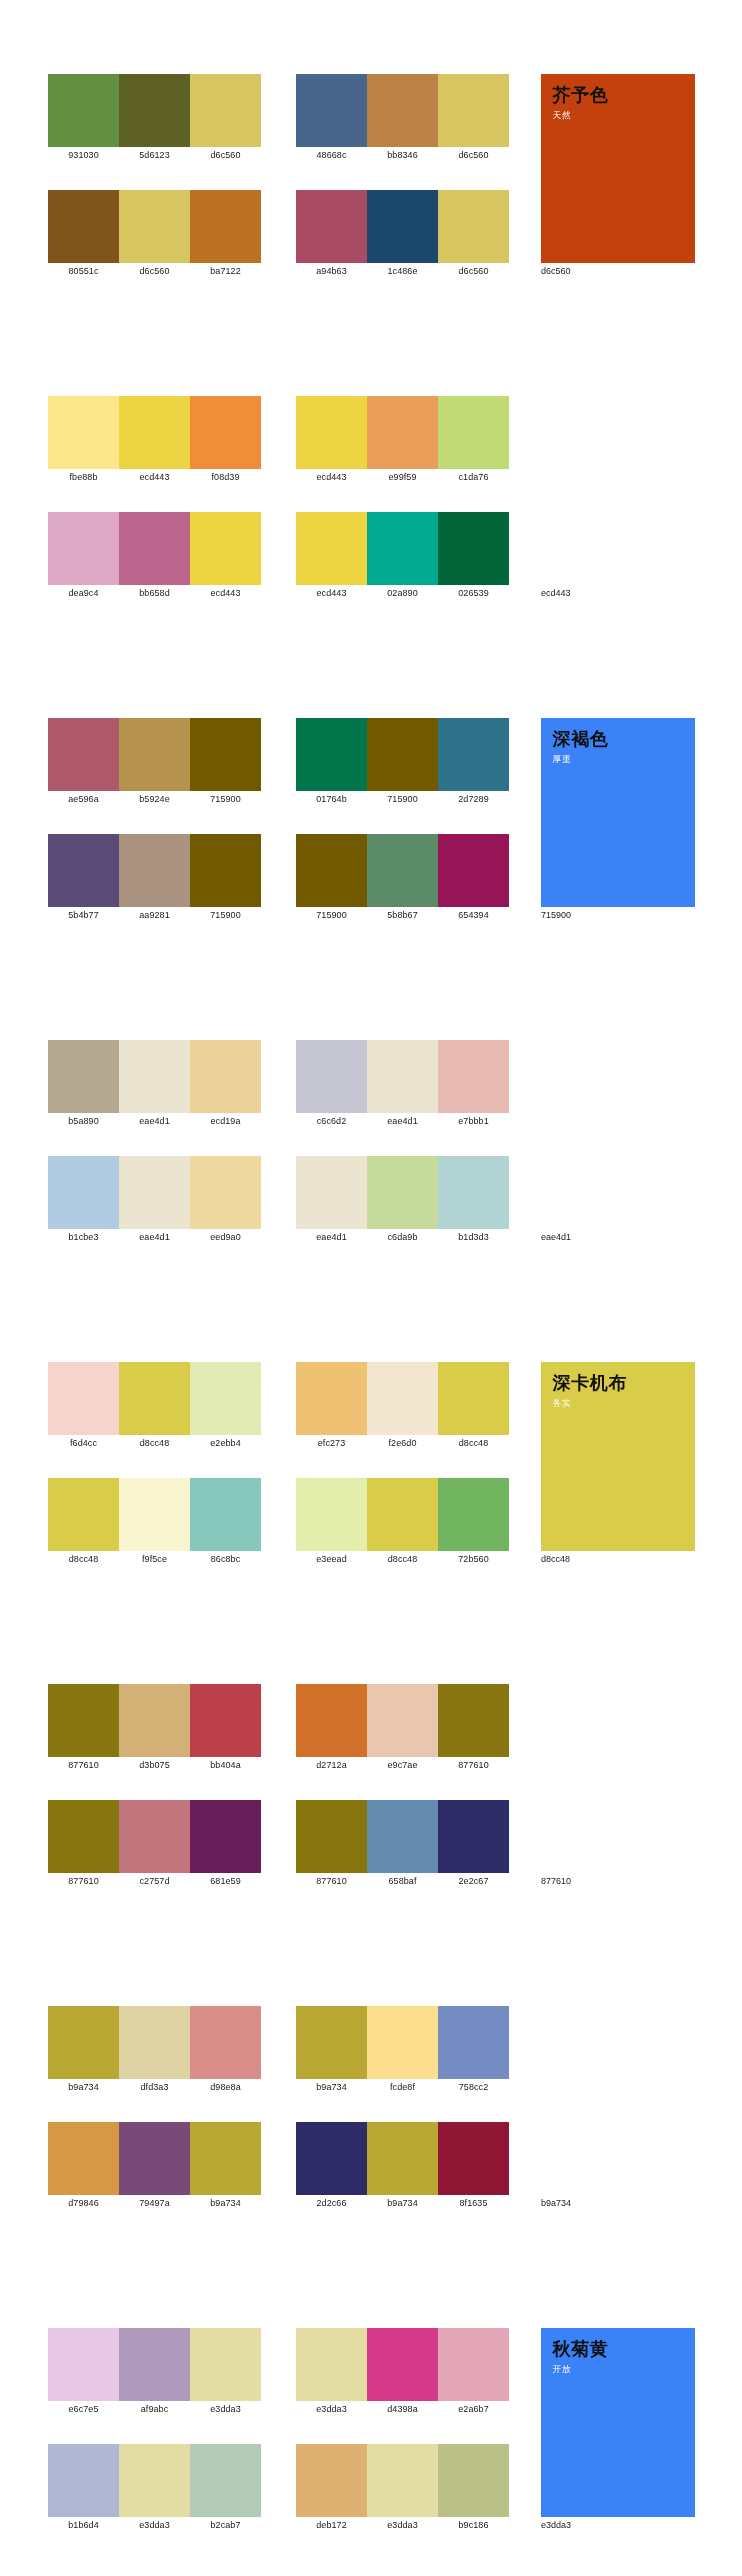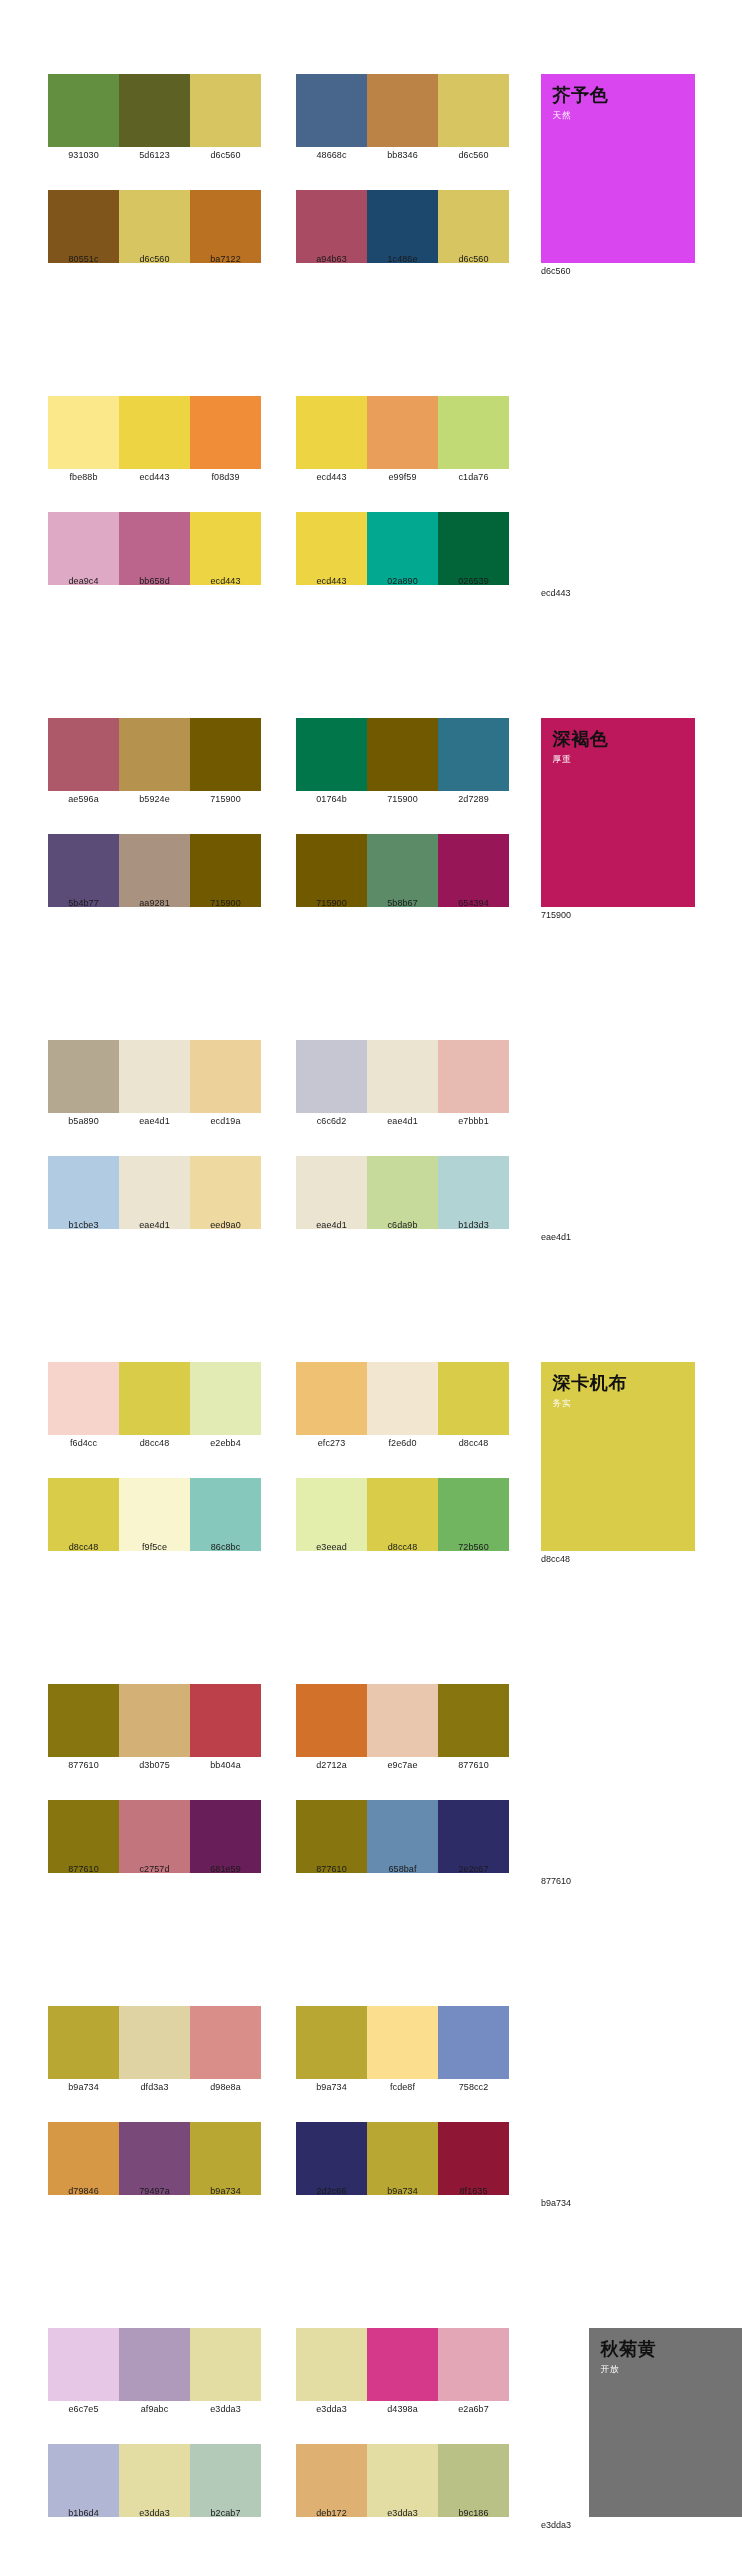--- a/index.html
+++ b/index.html
@@ -48,21 +48,21 @@
   }
 
   .label-row {
     position: absolute;
     left: 0;
     width: 212px;
     height: 14px;
     display: flex;
   }
   .label-row.row1 { top: 74px; }
-  .label-row.row2 { top: 178px; align-items: flex-end; }
+  .label-row.row2 { top: 190px; align-items: flex-end; }
 
   .swatch-label {
     width: 71px;
     flex: 0 0 71px;
     text-align: center;
     font-size: 9px;
     line-height: 14px;
     color: #1a1a1a;
     letter-spacing: 0.1px;
     white-space: nowrap;
@@ -148,21 +148,21 @@
           <div class="swatch" style="background-color: rgb(169, 75, 99);"></div>
           <div class="swatch" style="background-color: rgb(28, 72, 110);"></div>
           <div class="swatch" style="background-color: rgb(214, 197, 96);"></div>
         </div>
         <div class="label-row row2">
           <div class="swatch-label">a94b63</div>
           <div class="swatch-label">1c486e</div>
           <div class="swatch-label">d6c560</div>
         </div>
       </div>
-      <div class="hero" style="background-color: #d946ef;">
+      <div class="hero" style="background-color: #c2410c;">
         <div class="hero-title">芥予色</div>
         <div class="hero-sub">天然</div>
       </div>
       <div class="hero-label">d6c560</div>
     </div>
     <div class="section" style="position: absolute; left: 0px; top: 396px;">
       <div class="group left">
         <div class="swatch-row row1">
           <div class="swatch" style="background-color: rgb(251, 232, 139);"></div>
           <div class="swatch" style="background-color: rgb(236, 212, 67);"></div>
@@ -246,21 +246,21 @@
           <div class="swatch" style="background-color: rgb(113, 89, 0);"></div>
           <div class="swatch" style="background-color: rgb(91, 139, 103);"></div>
           <div class="swatch" style="background-color: rgb(151, 22, 88);"></div>
         </div>
         <div class="label-row row2">
           <div class="swatch-label">715900</div>
           <div class="swatch-label">5b8b67</div>
           <div class="swatch-label">654394</div>
         </div>
       </div>
-      <div class="hero" style="background-color: #be185d;">
+      <div class="hero" style="background-color: #3b82f6;">
         <div class="hero-title">深褐色</div>
         <div class="hero-sub">厚重</div>
       </div>
       <div class="hero-label">715900</div>
     </div>
     <div class="section" style="position: absolute; left: 0px; top: 1040px;">
       <div class="group left">
         <div class="swatch-row row1">
           <div class="swatch" style="background-color: rgb(181, 168, 144);"></div>
           <div class="swatch" style="background-color: rgb(234, 228, 209);"></div>
@@ -489,20 +489,20 @@
           <div class="swatch" style="background-color: rgb(222, 177, 114);"></div>
           <div class="swatch" style="background-color: rgb(227, 221, 163);"></div>
           <div class="swatch" style="background-color: rgb(185, 193, 134);"></div>
         </div>
         <div class="label-row row2">
           <div class="swatch-label">deb172</div>
           <div class="swatch-label">e3dda3</div>
           <div class="swatch-label">b9c186</div>
         </div>
       </div>
-      <div class="hero" style="background-color: #737373; margin-left: 48px;">
+      <div class="hero" style="background-color: #3b82f6;">
         <div class="hero-title">秋菊黄</div>
         <div class="hero-sub">开放</div>
       </div>
       <div class="hero-label">e3dda3</div>
     </div>
   </div>
 
 
 </body></html>

